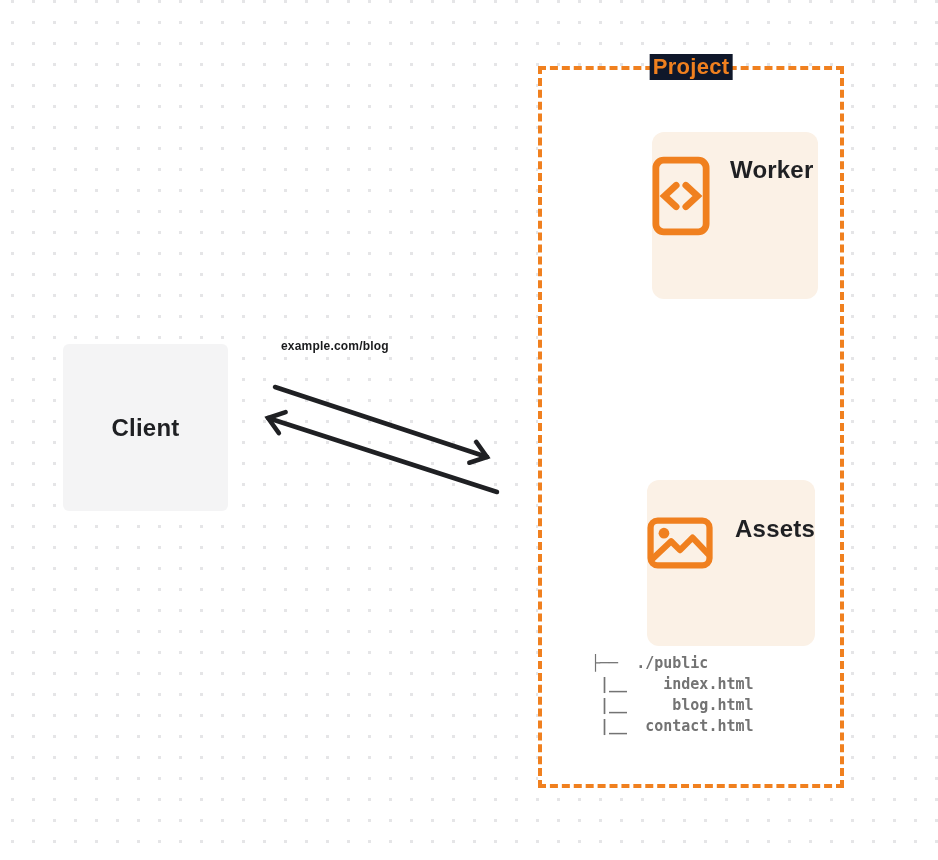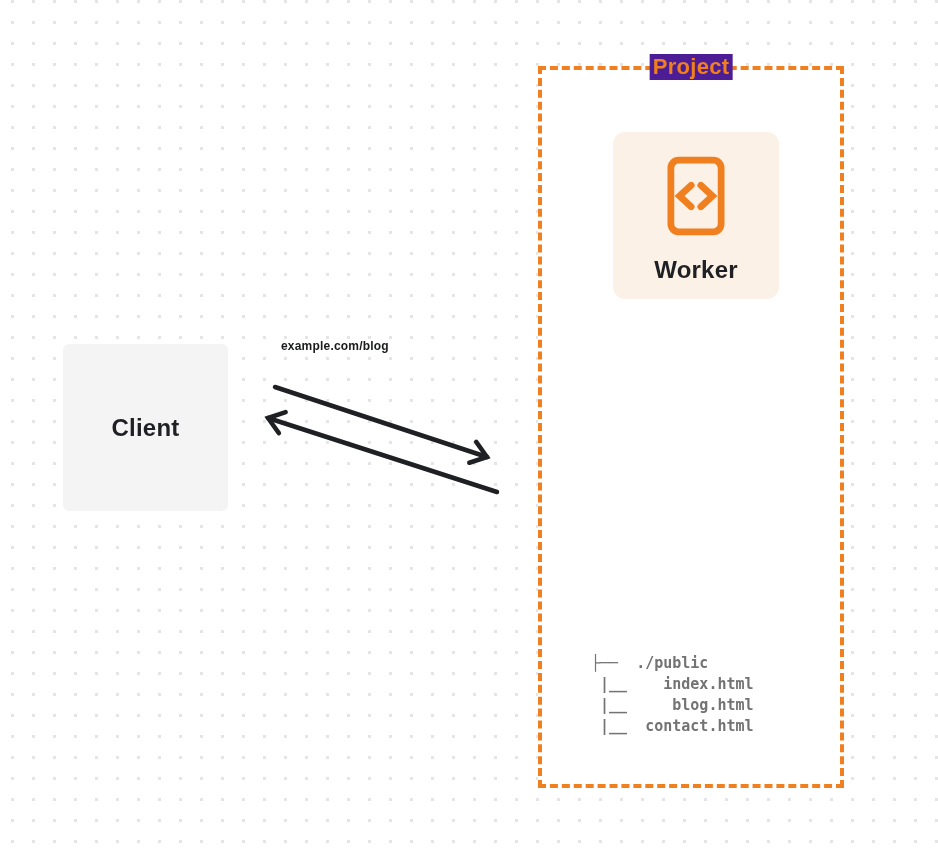--- a/index.html
+++ b/index.html
@@ -70,35 +70,35 @@
     left: 538px; top: 66px;
     width: 306px; height: 722px;
     border: 4px dashed var(--orange);
     background: #ffffff;
   }
   .project-label {
     position: absolute;
     top: -16px;
     left: 50%;
     transform: translateX(-50%);
-    background: #4c1d95;
+    background: #0f172a;
     padding: 0 3px;
     font-size: 22px;
     font-weight: bold;
     color: var(--orange);
     letter-spacing: 0.3px;
     line-height: 26px;
   }
   .node-card {
     position: absolute;
     background: var(--panel);
     border-radius: 12px;
     display: flex;
-    flex-direction: column;
-    align-items: center;
+    flex-direction: row;
+    margin-left: 39px;
   }
   .worker-card {
     left: 71px; top: 62px;
     width: 166px; height: 167px;
     padding-top: 24px;
     gap: 20px;
   }
   .assets-card {
     left: 66px; top: 410px;
     width: 168px; height: 166px;
@@ -153,20 +153,28 @@
 
     <div class="node-card worker-card">
       <svg width="58" height="80" viewBox="0 0 60 82" xmlns="http://www.w3.org/2000/svg">
         <rect class="icon-stroke" x="4" y="4" width="52" height="74" rx="8" stroke-width="7"></rect>
         <polyline class="icon-stroke" points="25,30 13,41 25,52" stroke-width="7" stroke-linejoin="miter" stroke-linecap="round"></polyline>
         <polyline class="icon-stroke" points="35,30 47,41 35,52" stroke-width="7" stroke-linejoin="miter" stroke-linecap="round"></polyline>
       </svg>
       <span class="node-label">Worker</span>
     </div>
 
+    <div class="node-card assets-card">
+      <svg width="70" height="56" viewBox="0 0 74 58" xmlns="http://www.w3.org/2000/svg">
+        <rect class="icon-stroke" x="4" y="4" width="66" height="50" rx="8" stroke-width="7"></rect>
+        <circle class="icon-fill" cx="19" cy="18" r="6"></circle>
+        <polyline class="icon-stroke" points="6,47 27,27 37,37 51,23 68,41" stroke-width="7" stroke-linejoin="round" stroke-linecap="round"></polyline>
+      </svg>
+      <span class="node-label">Assets</span>
+    </div>
 
     <pre class="file-tree">├──  ./public
  |__    index.html
  |__     blog.html
  |__  contact.html</pre>
   </div>
 
 </div>
 
 </body></html>

